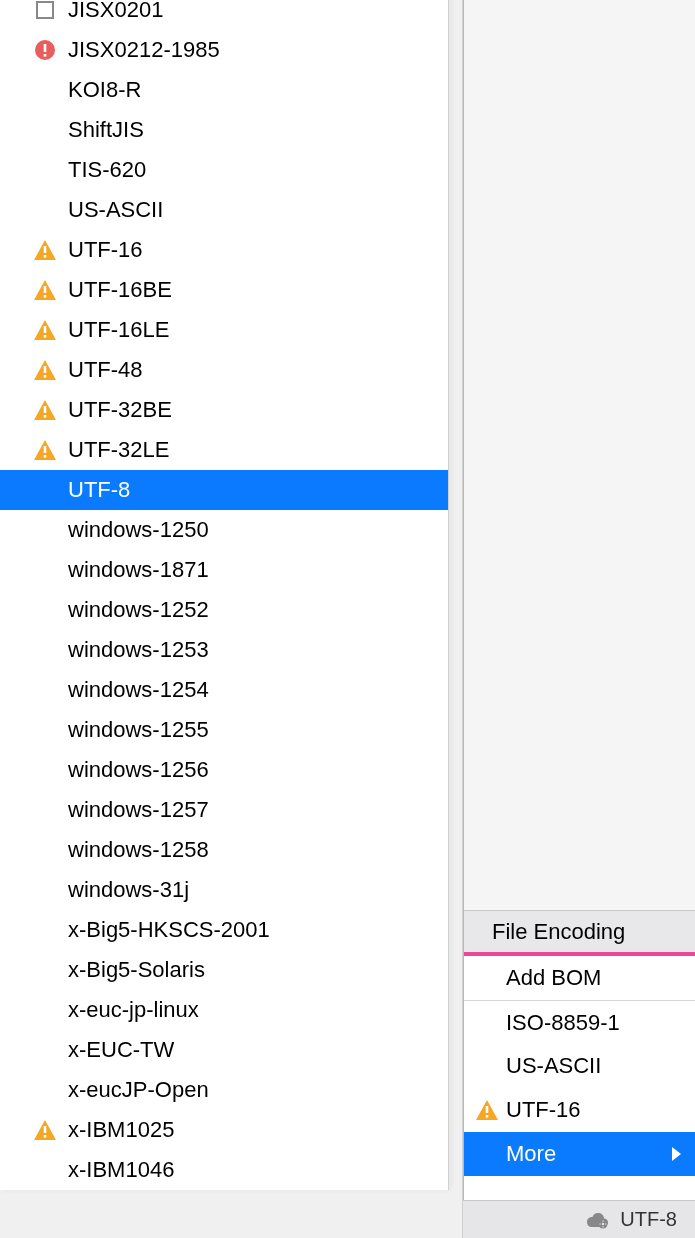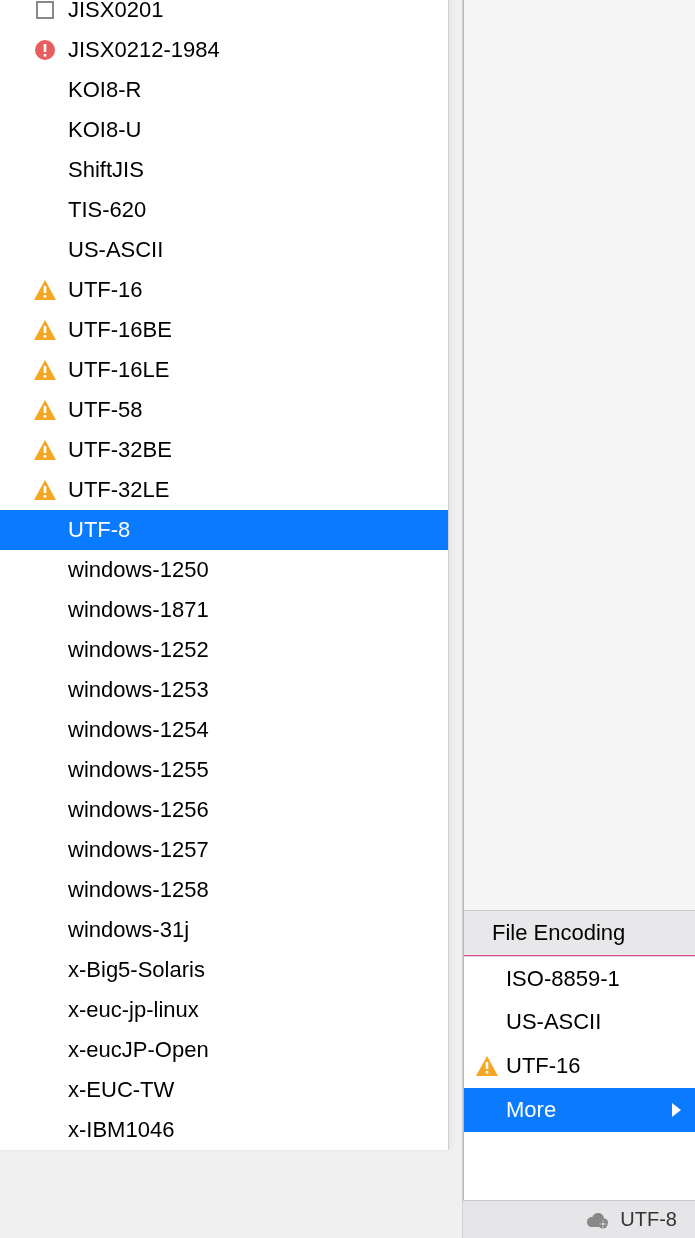--- a/index.html
+++ b/index.html
@@ -56,21 +56,21 @@
       background: #ffffff;
       border-left: 1px solid #b8b8b8;
     }
     .right-spacer {
       height: 910px;
       background: #f5f5f5;
     }
     .section-header {
       background: #e8e8ea;
       border-top: 1px solid #c8c8c8;
-      border-bottom: 1px solid #ec4899;
+      border-bottom: 4px solid #ec4899;
       height: 46px;
       display: flex;
       align-items: center;
       padding-left: 28px;
       font-size: 22px;
       color: #000;
     }
     .sub-item {
       display: flex;
       align-items: center;
@@ -150,32 +150,28 @@
       <span>JISX0201</span>
     </div>
     <div class="menu-item">
       <span class="icon-slot">
         <svg width="22" height="22" viewBox="0 0 22 22">
           <circle cx="11" cy="11" r="10" fill="#e85d5d"></circle>
           <rect x="9.7" y="5" width="2.6" height="8" fill="#fff"></rect>
           <rect x="9.7" y="15" width="2.6" height="2.6" fill="#fff"></rect>
         </svg>
       </span>
-      <span>JISX0212-1984</span>
+      <span>JISX0212-1985</span>
     </div>
     <div class="menu-item">
       <span class="icon-slot"></span>
       <span>KOI8-R</span>
     </div>
     <div class="menu-item">
       <span class="icon-slot"></span>
-      <span>KOI8-U</span>
-    </div>
-    <div class="menu-item">
-      <span class="icon-slot"></span>
       <span>ShiftJIS</span>
     </div>
     <div class="menu-item">
       <span class="icon-slot"></span>
       <span>TIS-620</span>
     </div>
     <div class="menu-item">
       <span class="icon-slot"></span>
       <span>US-ASCII</span>
     </div>
@@ -210,21 +206,21 @@
       <span>UTF-16LE</span>
     </div>
     <div class="menu-item">
       <span class="icon-slot">
         <svg width="24" height="22" viewBox="0 0 24 22">
           <path d="M12 1 L23 21 L1 21 Z" fill="#f5a623"></path>
           <rect x="10.7" y="7" width="2.6" height="7" fill="#fff"></rect>
           <rect x="10.7" y="16" width="2.6" height="2.6" fill="#fff"></rect>
         </svg>
       </span>
-      <span>UTF-58</span>
+      <span>UTF-48</span>
     </div>
     <div class="menu-item">
       <span class="icon-slot">
         <svg width="24" height="22" viewBox="0 0 24 22">
           <path d="M12 1 L23 21 L1 21 Z" fill="#f5a623"></path>
           <rect x="10.7" y="7" width="2.6" height="7" fill="#fff"></rect>
           <rect x="10.7" y="16" width="2.6" height="2.6" fill="#fff"></rect>
         </svg>
       </span>
       <span>UTF-32BE</span>
@@ -278,43 +274,58 @@
     <div class="menu-item">
       <span class="icon-slot"></span>
       <span>windows-1258</span>
     </div>
     <div class="menu-item">
       <span class="icon-slot"></span>
       <span>windows-31j</span>
     </div>
     <div class="menu-item">
       <span class="icon-slot"></span>
+      <span>x-Big5-HKSCS-2001</span>
+    </div>
+    <div class="menu-item">
+      <span class="icon-slot"></span>
       <span>x-Big5-Solaris</span>
     </div>
     <div class="menu-item">
       <span class="icon-slot"></span>
       <span>x-euc-jp-linux</span>
     </div>
     <div class="menu-item">
       <span class="icon-slot"></span>
+      <span>x-EUC-TW</span>
+    </div>
+    <div class="menu-item">
+      <span class="icon-slot"></span>
       <span>x-eucJP-Open</span>
     </div>
     <div class="menu-item">
-      <span class="icon-slot"></span>
-      <span>x-EUC-TW</span>
+      <span class="icon-slot">
+        <svg width="24" height="22" viewBox="0 0 24 22">
+          <path d="M12 1 L23 21 L1 21 Z" fill="#f5a623"></path>
+          <rect x="10.7" y="7" width="2.6" height="7" fill="#fff"></rect>
+          <rect x="10.7" y="16" width="2.6" height="2.6" fill="#fff"></rect>
+        </svg>
+      </span>
+      <span>x-IBM1025</span>
     </div>
     <div class="menu-item">
       <span class="icon-slot"></span>
       <span>x-IBM1046</span>
     </div>
   </div>
 
 <div class="right-panel">
   <div class="right-spacer"></div>
   <div class="section-header">File Encoding</div>
+  <div class="sub-item">Add BOM</div>
   <div id="right-items">
       <div class="sub-item separator-top">
         <span class="icon-slot"></span>
         <span>ISO-8859-1</span>
       </div>
       <div class="sub-item">
         <span class="icon-slot"></span>
         <span>US-ASCII</span>
       </div>
       <div class="sub-item">

